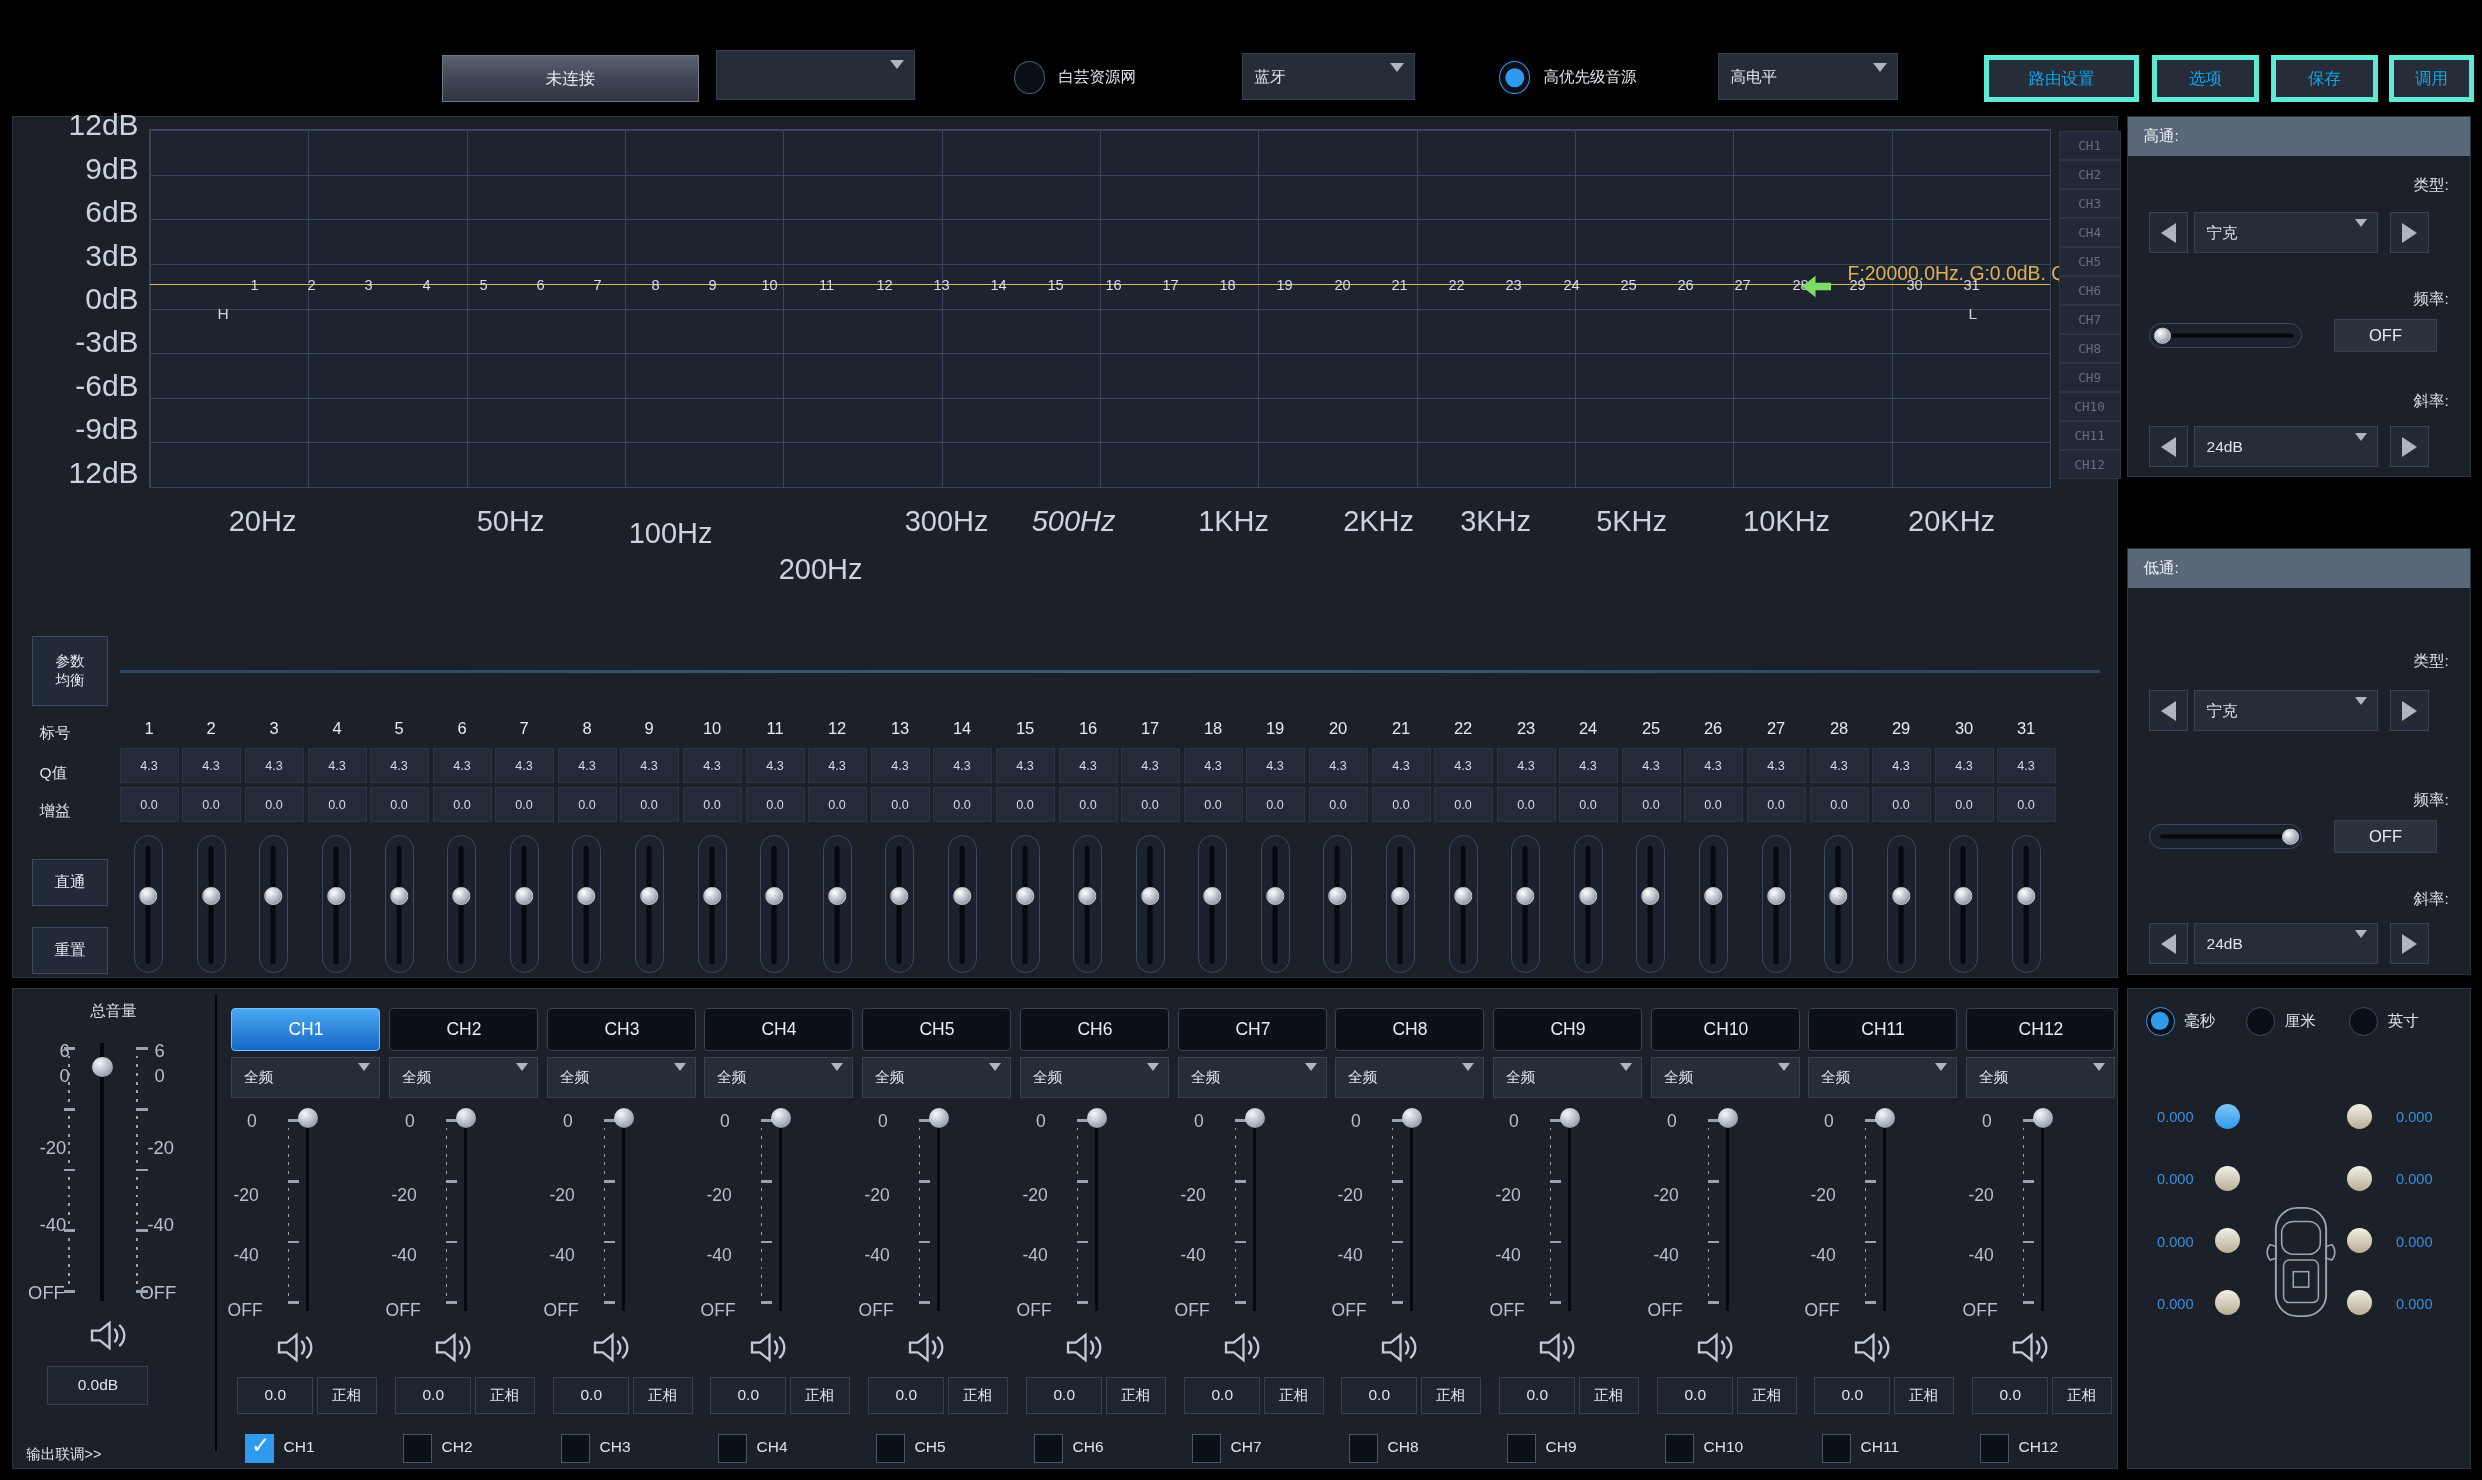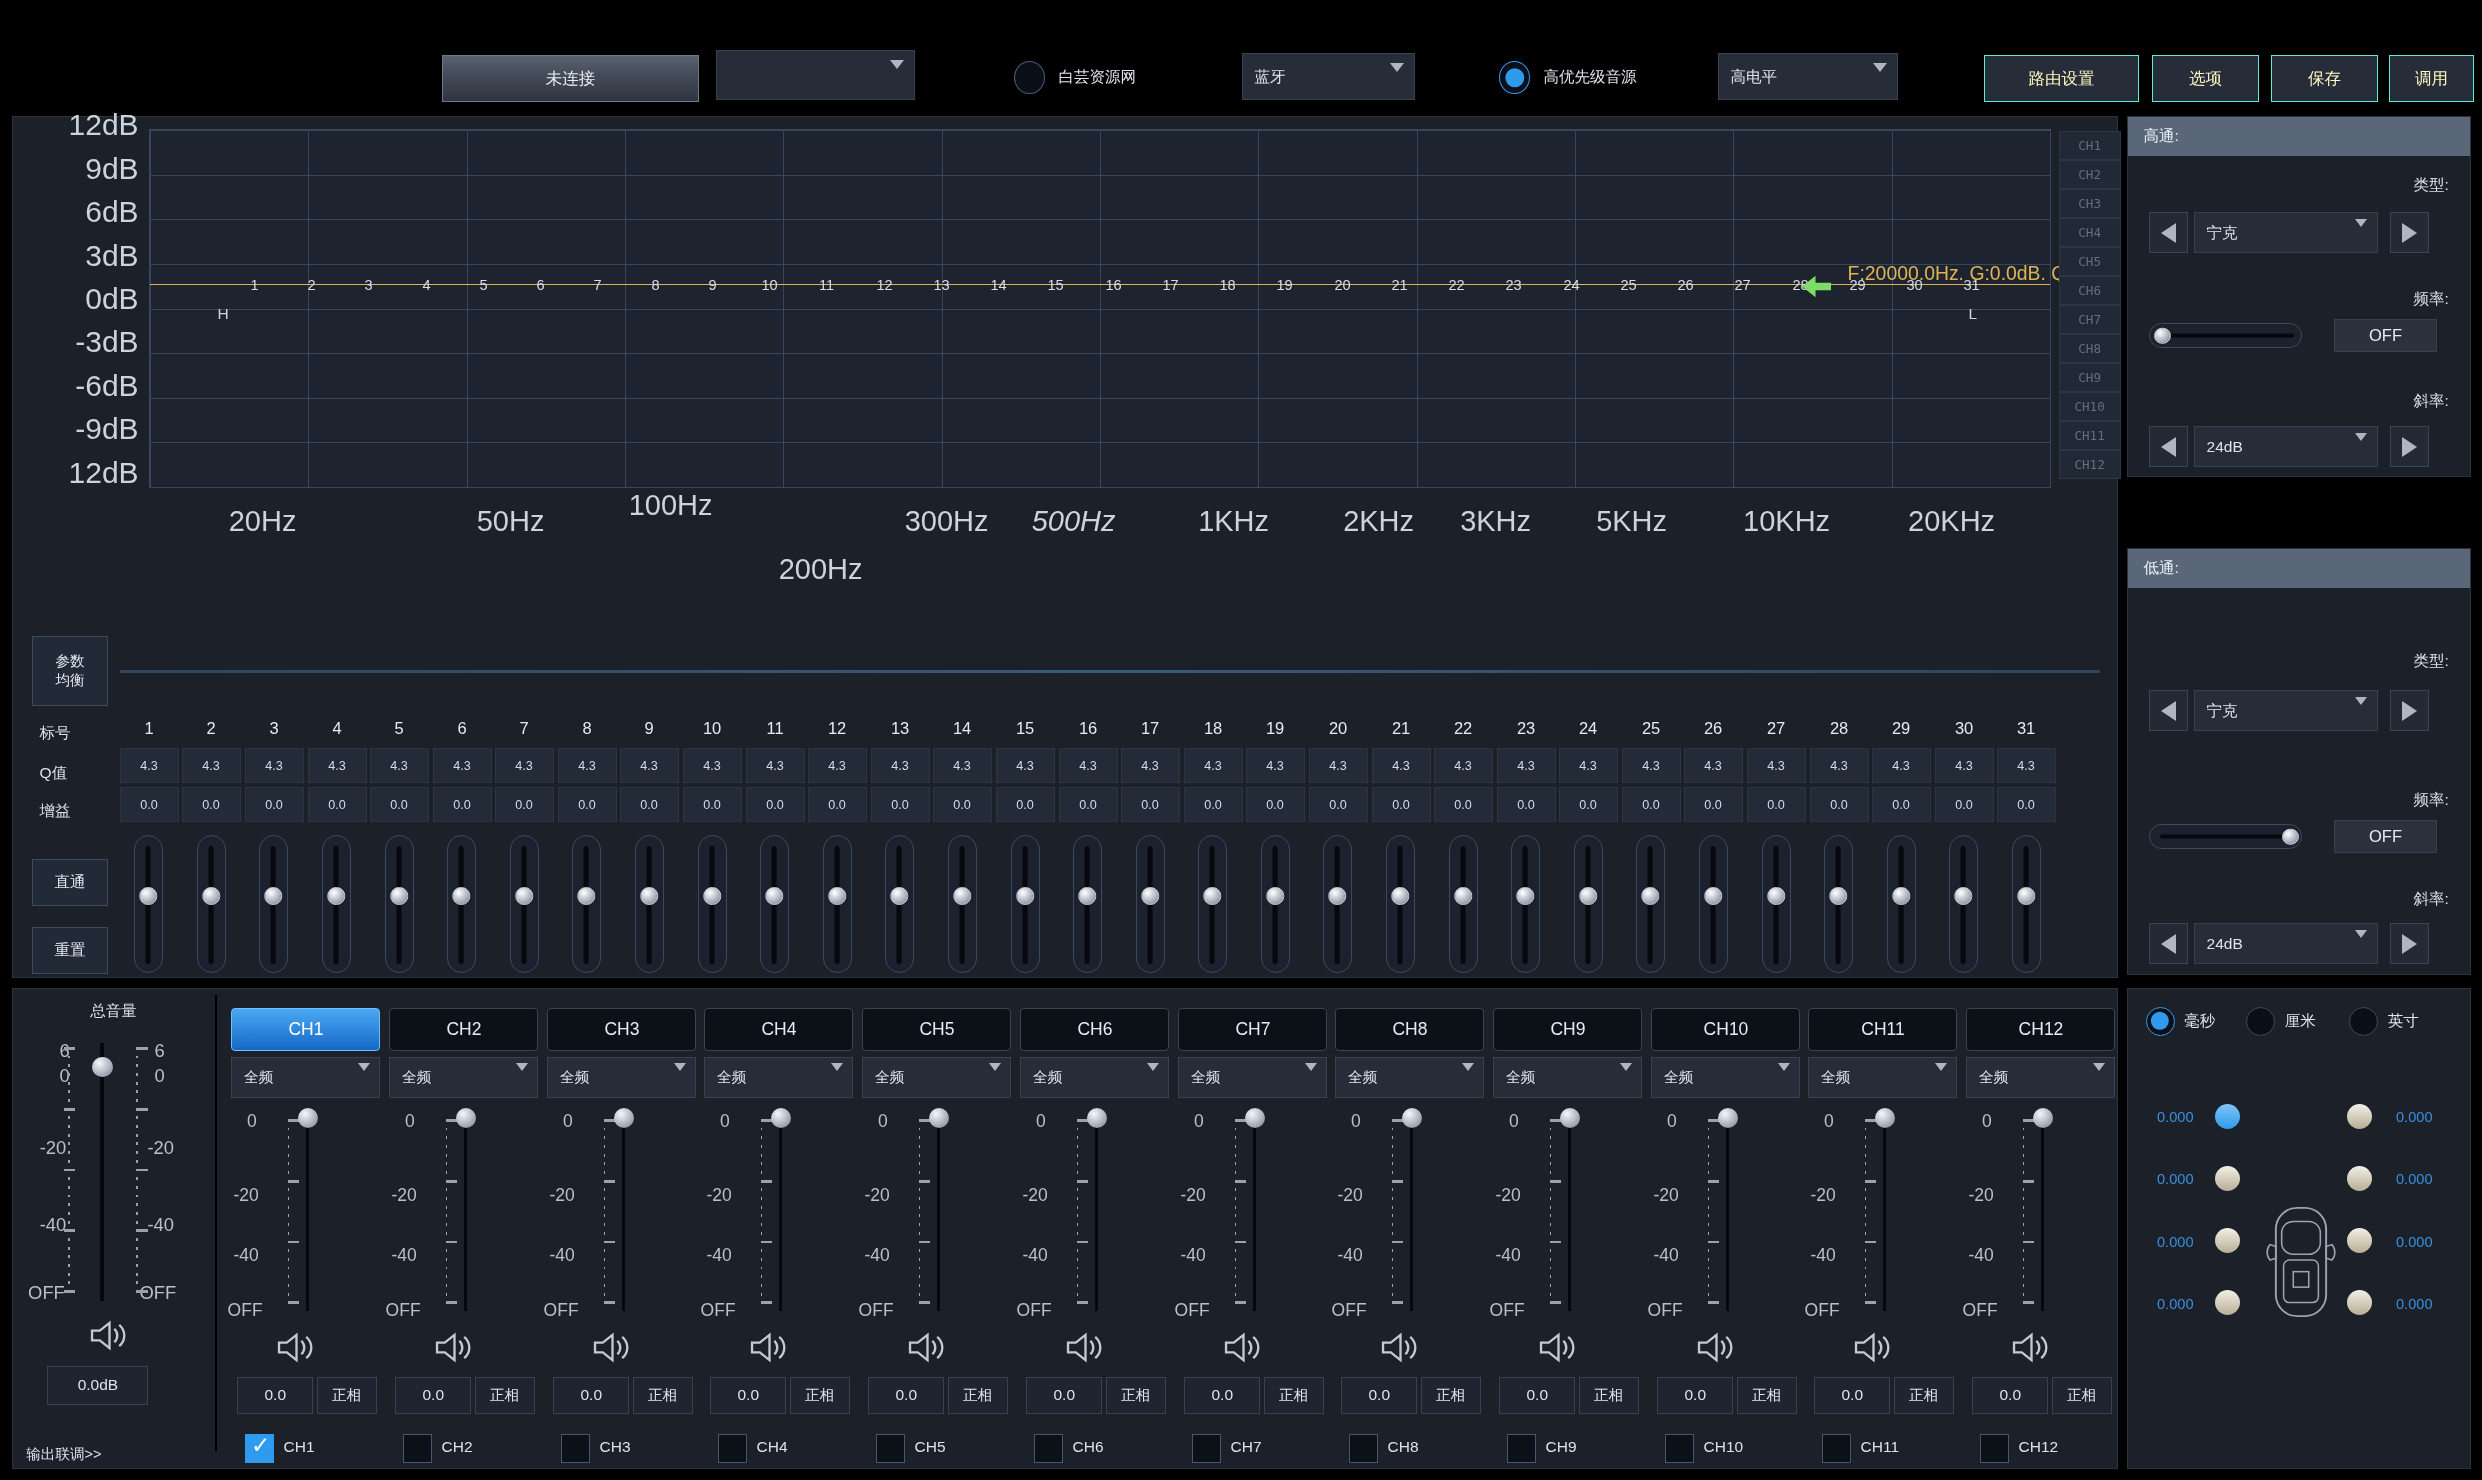--- a/index.html
+++ b/index.html
@@ -47,22 +47,22 @@
     border-left: 7.8px solid transparent; border-right: 7.8px solid transparent; border-top: 9.7px solid #aeb6c2; }
 
   .radio-wrap { position: absolute; display: flex; align-items: center; gap: 13.6px; }
   .radio { width: 31px; height: 33px; border-radius: 50%; border: 1.9px solid #4d5a70;
     background: #0b1018; position: relative; cursor: pointer; }
   .radio.on { border-color: #2f9bee; }
   .radio.on::after { content:''; position: absolute; left: 50%; top: 50%; transform: translate(-50%,-50%);
     width: 19.4px; height: 19.4px; border-radius: 50%; background: #2f9bee; }
   .radio-lbl { font-size: 15.5px; color: #dfe4ec; white-space: nowrap; }
 
-  .tbtn { position: absolute; top: 55px; height: 47px; background: #262c38; border: 1px solid #5eead4;
-    color: #fef9c3; font-size: 16.5px; display: flex; align-items: center; justify-content: center; cursor: pointer; }
+  .tbtn { position: absolute; top: 55px; height: 47px; background: #262c38; border: 5px solid #5eead4;
+    color: #0ea5e9; font-size: 16.5px; display: flex; align-items: center; justify-content: center; cursor: pointer; }
 
   
   .eqpanel { position: absolute; left: 11.6px; top: 116px; width: 2106px; height: 862px;
     background: #1b2029; border: 1px solid #2c3340; }
 
   .graph { position: absolute; left: 136px; top: 11.6px; width: 1902px; height: 359px;
     background: #1d2430; border: 1px solid #39475c; }
   .ylab { position: absolute; right: 1.9px; font-size: 30px; color: #ccd3dd; text-align: right;
     width: 126px; font-family: "Liberation Sans", sans-serif; }
   .gl-h { position: absolute; left: 0; width: 100%; height: 1px; background: #36465c; }
@@ -304,21 +304,21 @@
         <div class="ch">CH8</div>
         <div class="ch">CH9</div>
         <div class="ch">CH10</div>
         <div class="ch">CH11</div>
         <div class="ch">CH12</div>
       </div>
 
     <div id="xaxis">
         <div class="xlab" style="left: 250px; top: 388px;">20Hz</div>
         <div class="xlab" style="left: 498px; top: 388px;">50Hz</div>
-        <div class="xlab" style="left: 658px; top: 372px;">100Hz</div>
+        <div class="xlab" style="left: 658px; top: 400px;">100Hz</div>
         <div class="xlab" style="left: 808px; top: 388px; margin-top: 48px;">200Hz</div>
         <div class="xlab" style="left: 934px; top: 388px;">300Hz</div>
         <div class="xlab" style="left: 1061px; top: 388px; font-style: italic;">500Hz</div>
         <div class="xlab" style="left: 1221px; top: 388px;">1KHz</div>
         <div class="xlab" style="left: 1366px; top: 388px;">2KHz</div>
         <div class="xlab" style="left: 1483px; top: 388px;">3KHz</div>
         <div class="xlab" style="left: 1619px; top: 388px;">5KHz</div>
         <div class="xlab" style="left: 1774px; top: 388px;">10KHz</div>
         <div class="xlab" style="left: 1939px; top: 388px;">20KHz</div>
       </div>

